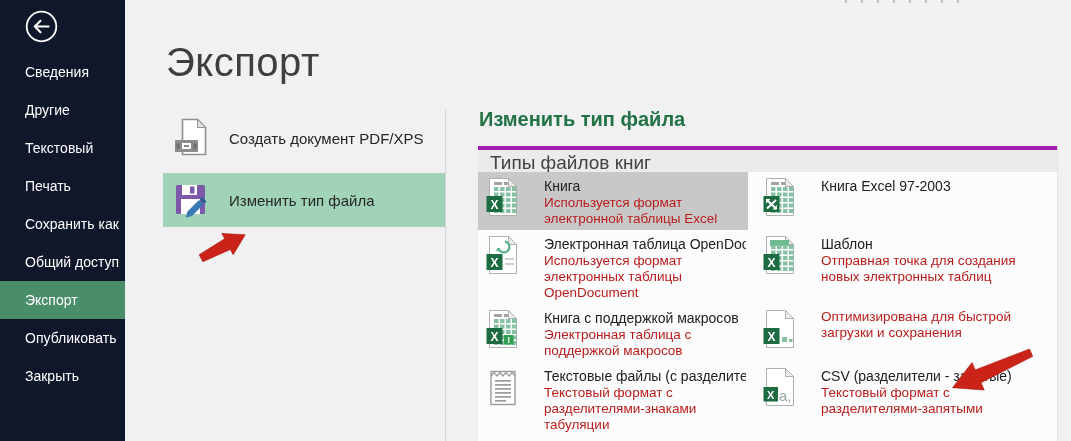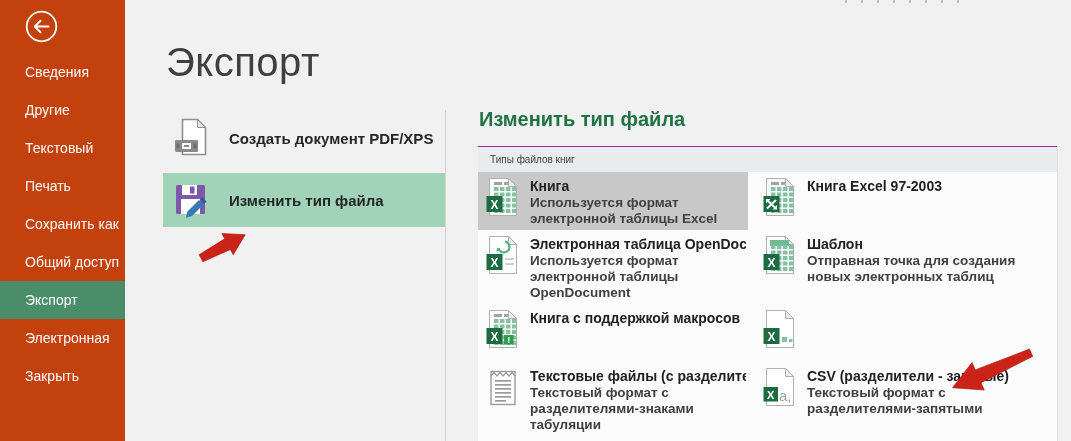--- a/index.html
+++ b/index.html
@@ -1,53 +1,53 @@
 <!DOCTYPE html>
 <html><head>
 <meta charset="utf-8">
 <style>
   * { margin:0; padding:0; box-sizing:border-box; }
   html,body { width:1071px; height:441px; overflow:hidden; }
   body { font-family:"Liberation Sans", sans-serif; background:#f1f1f1; position:relative; }
 
   
-  .sidebar { position:absolute; left:0; top:0; width:125px; height:441px; background:#c2410c; }
+  .sidebar { position:absolute; left:0; top:0; width:125px; height:441px; background:#0f172a; }
   .back-btn { position:absolute; left:25px; top:10px; width:33px; height:33px; cursor:pointer; }
   .side-nav { position:absolute; top:53px; left:0; width:125px; }
   .side-item { height:38px; line-height:38px; padding-left:25px; color:#fff; font-size:14px;
                white-space:nowrap; cursor:pointer; }
   .side-item.selected { background:#4a8e69; }
 
   
   .page-title { position:absolute; left:166px; top:40px; font-size:40px; font-weight:200;
                 color:#3f3f3f; letter-spacing:.5px; }
   .opts { position:absolute; left:163px; top:112px; width:282px; }
-  .opt { display:flex; align-items:center; height:52px; padding-left:10px; cursor:pointer;font-weight:bold; }
+  .opt { display:flex; align-items:center; height:52px; padding-left:10px; cursor:pointer; }
   .opt + .opt { margin-top:9px; height:54px; }
   .opt.selected { background:#a0d3b7; }
   .opt-icon { width:40px; height:40px; flex:0 0 40px; display:inline-block; }
   .opt-label { margin-left:16px; font-size:15px; color:#262626; white-space:nowrap; }
 
   .vdivider { position:absolute; left:445px; top:110px; width:1px; height:331px; background:#d4d4d4; }
 
   
   .panel-title { position:absolute; left:479px; top:108px; font-size:20px; color:#217346; }
   .panel-body { position:absolute; left:478px; top:146px; width:580px; height:295px;
                 background:#fcfcfc; border-right:1px solid #e2e2e2; }
-  .sec-header { height:26px; line-height:25px; background:#e9ebed; border-top:1px solid #a21caf;
-                padding-left:12px; font-size:10px; color:#424242; }
+  .sec-header { height:26px; line-height:25px; background:#e9ebed; border-top:4px solid #a21caf;
+                padding-left:12px; font-size:19px; color:#424242; }
   .fgrid { display:grid; grid-template-columns:270px 1fr; column-gap:7px; }
   .fitem { display:flex; align-items:flex-start; min-height:58px; padding:5px 2px 3px 8px; cursor:pointer; }
   .fgrid.short .fitem { min-height:50px; }
   .fitem.selected { background:#c8c8c8; }
   .ficon { width:33px; height:40px; flex:0 0 33px; }
-  .ftxt { margin-left:11px; overflow:hidden;font-weight:bold; }
+  .ftxt { margin-left:25px; overflow:hidden; }
   .ftitle { display:block; font-size:14px; line-height:18px; color:#212121; white-space:nowrap;
             overflow:hidden; }
-  .fdesc { display:block; font-size:13.5px; line-height:16px; color:#404040; max-width:222px; }
+  .fdesc { display:block; font-size:13.5px; line-height:16px; color:#b91c1c; max-width:222px; }
 
   
   .arrow { position:absolute; pointer-events:none; }
   .titlebar-frag { position:absolute; left:845px; top:0; width:118px; height:3px; opacity:.75;
     background:repeating-linear-gradient(90deg,#ababab 0 2px,transparent 2px 16px); }
 </style>
 </head>
 <body>
 
 <aside class="sidebar">
@@ -58,21 +58,21 @@
     </svg>
   </div>
   <nav class="side-nav">
     <div class="side-item">Сведения</div>
     <div class="side-item">Другие</div>
     <div class="side-item">Текстовый</div>
     <div class="side-item">Печать</div>
     <div class="side-item">Сохранить как</div>
     <div class="side-item">Общий доступ</div>
     <div class="side-item selected">Экспорт</div>
-    <div class="side-item">Электронная</div>
+    <div class="side-item">Опубликовать</div>
     <div class="side-item">Закрыть</div>
   </nav>
 </aside>
 
 <div class="titlebar-frag"></div>
 
 <h1 class="page-title">Экспорт</h1>
 
 <div class="opts">
   <div class="opt">
@@ -181,21 +181,21 @@
             <path d="M22.5 1.5l8 8h-8z" fill="#ececec" stroke="#b0b0b0"></path>
             <path d="M19 6.5a5.5 5.5 0 1 1-6.5 6.5" fill="none" stroke="#58b488" stroke-width="2.4"></path>
             <path d="M14.2 15.5l-4.2 1 1.7-4z" fill="#58b488"></path>
             <rect x="19" y="23" width="9" height="2" fill="#cfcfcf"></rect>
             <rect x="19" y="28" width="9" height="2" fill="#cfcfcf"></rect>
             <rect x="0.5" y="19" width="16" height="16" fill="#1d6b41"></rect>
             <text x="8.5" y="31.5" font-size="12" font-weight="bold" fill="#fff" text-anchor="middle" font-family="Liberation Sans,sans-serif">X</text>
           </svg></span>
       <span class="ftxt">
           <span class="ftitle">Электронная таблица OpenDocument</span>
-          <span class="fdesc">Используется формат электронной таблицы OpenDocument</span>
+          <span class="fdesc">Используется формат электронных таблицы OpenDocument</span>
         </span>
     </div>
     <div class="fitem">
       <span class="ficon"><svg width="33" height="40" viewBox="0 0 33 40">
             <path d="M3.5 1.5h19l8 8v29h-27z" fill="#fff" stroke="#b0b0b0"></path>
             <path d="M22.5 1.5l8 8h-8z" fill="#ececec" stroke="#b0b0b0"></path>
             <rect x="7" y="5" width="19" height="6" fill="#6fbb92"></rect>
             <rect x="8" y="10" width="4.5" height="4" fill="#86c2a2"></rect>
             <rect x="14" y="10" width="4.5" height="4" fill="#86c2a2"></rect>
             <rect x="20" y="10" width="4.5" height="4" fill="#86c2a2"></rect>
@@ -250,32 +250,34 @@
             <rect x="14" y="32" width="4.5" height="4" fill="#86c2a2"></rect>
             <rect x="20" y="32" width="4.5" height="4" fill="#86c2a2"></rect>
             <rect x="26" y="32" width="4.5" height="4" fill="#86c2a2"></rect>
             <rect x="0.5" y="19" width="16" height="16" fill="#1d6b41"></rect>
             <text x="8.5" y="31.5" font-size="12" font-weight="bold" fill="#fff" text-anchor="middle" font-family="Liberation Sans,sans-serif">X</text>
             <rect x="18" y="26" width="9.5" height="9.5" fill="#2f9e4f"></rect>
             <text x="22.8" y="34" font-size="9" font-weight="bold" fill="#fff" text-anchor="middle" font-family="Liberation Sans,sans-serif">!</text>
           </svg></span>
       <span class="ftxt">
           <span class="ftitle">Книга с поддержкой макросов</span>
+          <span class="fdesc">Электронная таблица с поддержкой макросов</span>
         </span>
     </div>
     <div class="fitem">
       <span class="ficon"><svg width="33" height="40" viewBox="0 0 33 40">
             <path d="M3.5 1.5h19l8 8v29h-27z" fill="#fff" stroke="#b0b0b0"></path>
             <path d="M22.5 1.5l8 8h-8z" fill="#ececec" stroke="#b0b0b0"></path>
             <rect x="0.5" y="19" width="16" height="16" fill="#1d6b41"></rect>
             <text x="8.5" y="31.5" font-size="12" font-weight="bold" fill="#fff" text-anchor="middle" font-family="Liberation Sans,sans-serif">X</text>
             <rect x="19" y="28" width="5" height="5" fill="#86c2a2"></rect>
             <rect x="26" y="30" width="3.5" height="3" fill="#86c2a2"></rect>
           </svg></span>
       <span class="ftxt">
+          <span class="fdesc">Оптимизирована для быстрой загрузки и сохранения</span>
         </span>
     </div>
   </div>
 
   <div class="fgrid short">
     <div class="fitem">
       <span class="ficon"><svg width="33" height="40" viewBox="0 0 33 40">
     <rect x="5" y="4.5" width="24" height="33" fill="#fff" stroke="#9b9b9b" stroke-width="1.4"></rect>
     <path d="M5 9l3-3.5 3 3.5 3-3.5 3 3.5 3-3.5 3 3.5 3-3.5 3 3.5" fill="none" stroke="#9b9b9b" stroke-width="1.2"></path>
     <g fill="#9b9b9b">

